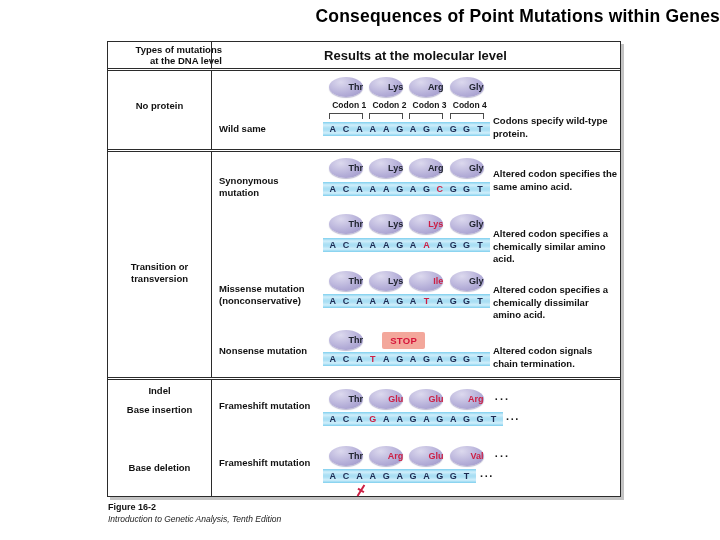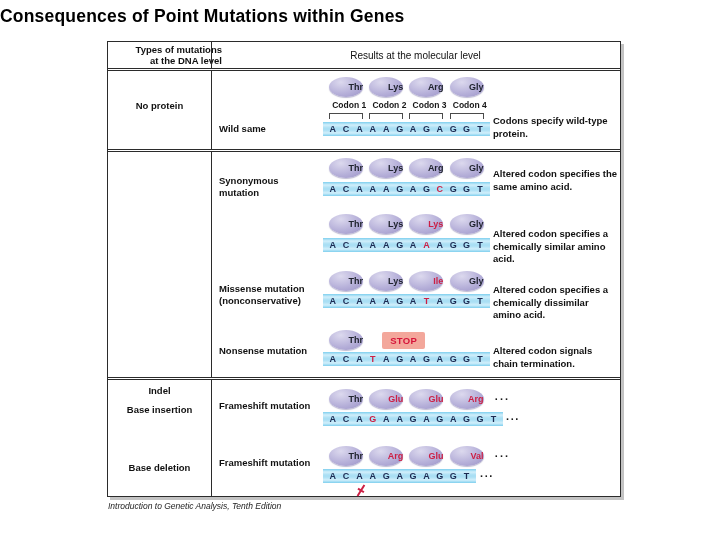--- a/index.html
+++ b/index.html
@@ -5,33 +5,33 @@
   :root{
     --amino-oval:#b6b0d9; --amino-oval-light:#dcd9ee;
     --mutant-red:#cc1f44; --base-text:#1c2a52;
     --stop-bg:#f3a79b; --stop-text:#d6143a;
     --bar-mid:#aadff4; --bar-edge:#7ecfee; --bar-hi:#d2effb;
   }
   *{margin:0;padding:0;box-sizing:border-box;}
   html,body{background:#e8e8e8;}
   body{font-family:"Liberation Sans",sans-serif;}
   .page{position:relative;width:720px;height:540px;background:#ffffff;overflow:hidden;}
-  .title{position:absolute;top:6px;left:0;width:720px;text-align:left;
+  .title{position:absolute;top:6px;left:0;width:720px;text-align:right;
          font-size:17.5px;font-weight:bold;color:#000;letter-spacing:.2px;}
   .figbox{position:absolute;left:107px;top:41px;width:514px;height:456px;
           border:1.6px solid #2b2b2b;background:#fff;
           box-shadow:3px 3px 0 rgba(145,145,145,.55);}
   .vdiv{position:absolute;left:103px;top:0;bottom:0;width:1.4px;background:#2b2b2b;}
   .dline{position:absolute;left:0;right:0;height:3.4px;background:#fff;
          border-top:1.1px solid #2b2b2b;border-bottom:1.1px solid #2b2b2b;}
   .hdr-left{position:absolute;top:0;left:15px;width:103px;height:26px;display:flex;
             align-items:center;justify-content:center;text-align:right;
             font-weight:bold;font-size:9.5px;line-height:1.2;padding:1px 4px;color:#111;}
   .hdr-right{position:absolute;top:0;left:103px;right:0;height:26px;display:flex;
-             align-items:center;justify-content:center;font-weight:normal;font-size:10px;color:#111;}
+             align-items:center;justify-content:center;font-weight:bold;font-size:13px;color:#111;}
   .dna-label{position:absolute;left:0;width:103px;text-align:center;
              font-weight:bold;font-size:9.5px;line-height:1.3;color:#111;padding:0 6px;}
   .mut-label{position:absolute;left:111px;width:95px;font-weight:bold;
              font-size:9.5px;line-height:1.3;color:#111;}
   .desc{position:absolute;left:385px;width:126px;font-weight:bold;
         font-size:9.5px;line-height:1.32;color:#111;}
   .aa-row{position:absolute;display:flex;gap:6.2px;align-items:center;}
   .aa{display:inline-block;width:34px;height:20px;border-radius:50%;
       background:radial-gradient(ellipse at 35% 26%,var(--amino-oval-light) 0%,var(--amino-oval) 55%,#9a92c6 100%);
       color:#20242f;font-weight:bold;font-size:9px;line-height:20px;text-align:right;
@@ -71,20 +71,21 @@
   <div class="figbox">
 
     <div class="hdr-left">Types of mutations at the DNA level</div>
     <div class="hdr-right">Results at the molecular level</div>
     <div class="vdiv"></div>
     <div class="dline" style="top:26px"></div>
     <div class="dline" style="top:107px"></div>
     <div class="dline" style="top:335px"></div>
 
     <div class="dna-label" style="top:58px">No protein</div>
+    <div class="dna-label" style="top:219px">Transition or transversion</div>
     <div class="dna-label" style="top:343px">Indel</div>
     <div class="dna-label" style="top:362px">Base insertion</div>
     <div class="dna-label" style="top:420px">Base deletion</div>
 
     <div class="mut-label" style="top:81px">Wild same</div>
     <div class="mut-label" style="top:133px">Synonymous mutation</div>
     <div class="mut-label" style="top:241px">Missense mutation (nonconservative)</div>
     <div class="mut-label" style="top:303px">Nonsense mutation</div>
     <div class="mut-label" style="top:358px">Frameshift mutation</div>
     <div class="mut-label" style="top:415px">Frameshift mutation</div>
@@ -265,16 +266,17 @@
           <span class="base">G</span>
           <span class="base">G</span>
           <span class="base">T</span>
         </div>
       <div class="seq-dots" style="left:372px;top:428px">···</div>
       <div class="del-mark" style="left:246px;top:442px"></div>
     </div>
   </div>
 
   <div class="footer">
+    <div class="fig-num">Figure 16-2</div>
     <div class="book">Introduction to Genetic Analysis, Tenth Edition</div>
   </div>
 
 </div>
 
 </body></html>

